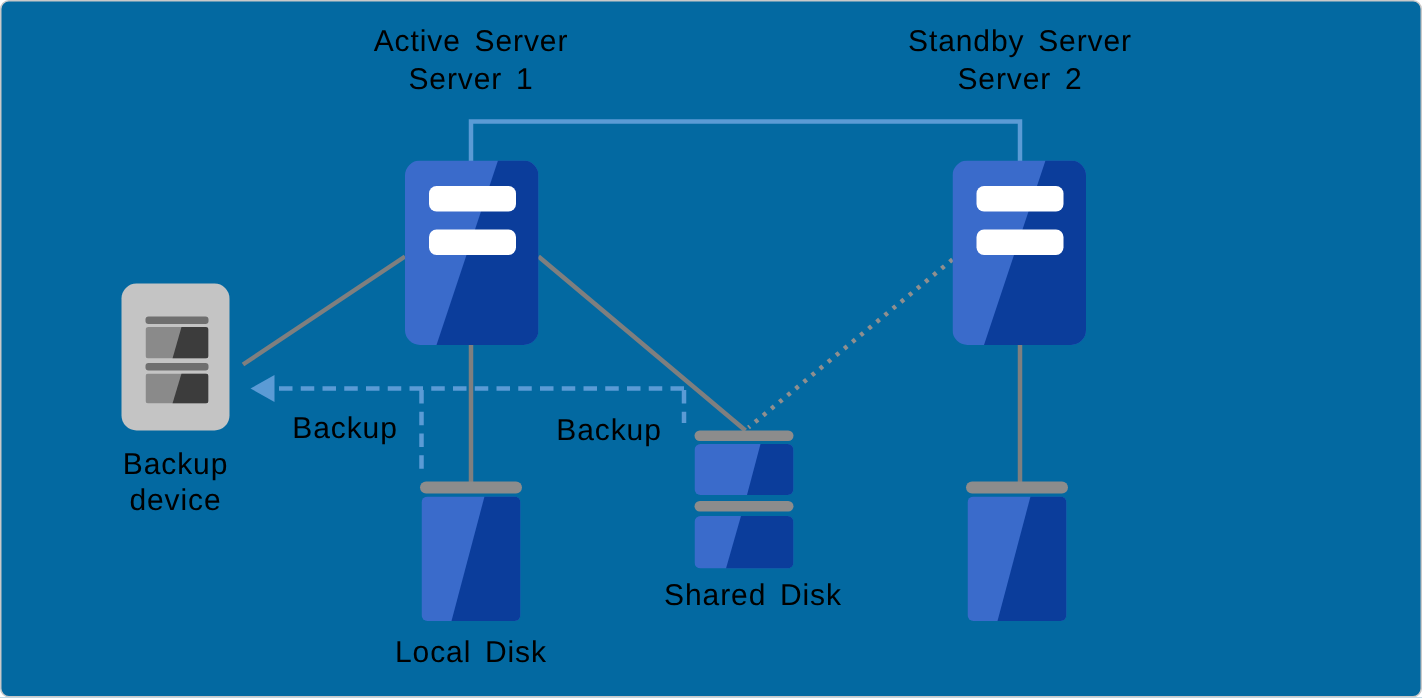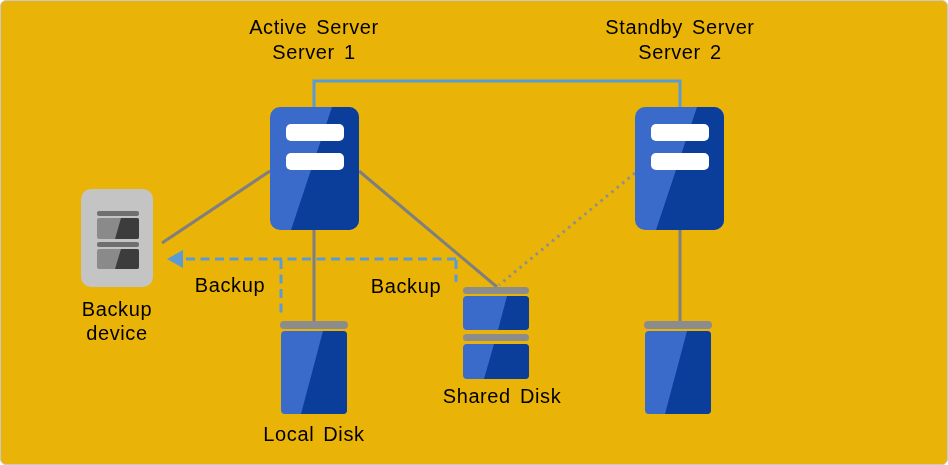--- a/index.html
+++ b/index.html
@@ -3,21 +3,21 @@
 <meta charset="utf-8">
 <style>
   html, body { margin: 0; padding: 0; background: #ffffff; }
   .frame {
     position: relative;
     width: 948px;
     height: 465px;
     box-sizing: border-box;
     border: 1px solid #c9c9c9;
     border-radius: 6px;
-    background: #eab308;
+    background: #0369a1;
     overflow: hidden;
     font-family: "Liberation Sans", sans-serif;
   }
   svg { display: block; }
   .diagram-label {
     font-family: "Liberation Sans", sans-serif;
     font-size: 20px;
     letter-spacing: 0.6px;
     word-spacing: 3px;
     fill: #000000;

